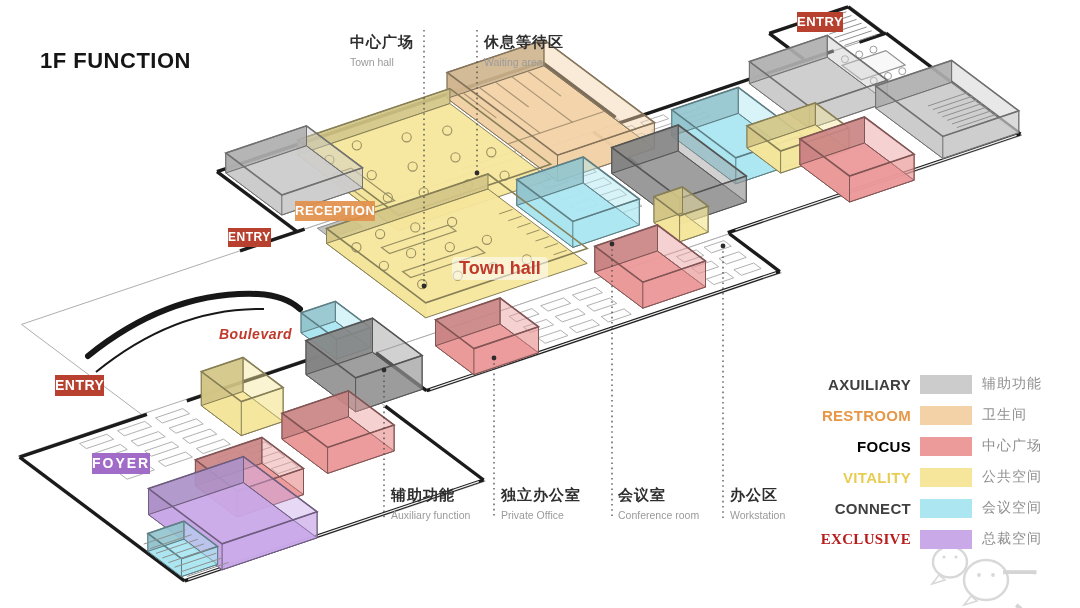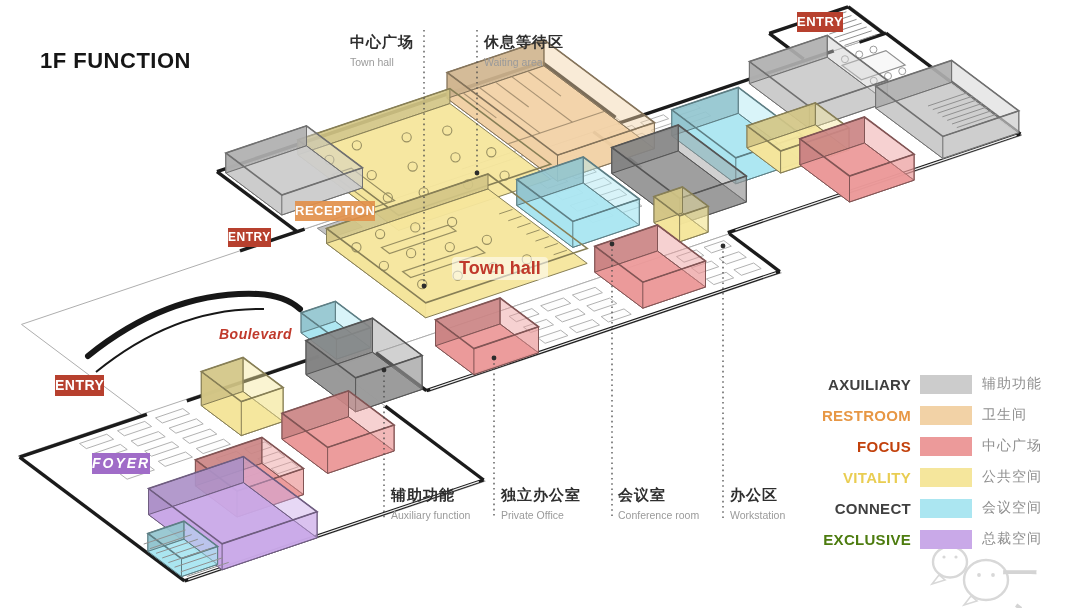--- a/index.html
+++ b/index.html
@@ -358,52 +358,52 @@
   </div>
   <div class="ov callout bl" style="left:730px;top:486px">
     <div class="zh">办公区</div>
     <div class="en">Workstation</div>
   </div>
 
   <div class="ov badge" style="left: 797px; top: 12px; font-size: 13px; background-color: rgb(183, 64, 46);">ENTRY</div>
   <div class="ov badge" style="left: 228px; top: 228px; font-size: 12px; background-color: rgb(183, 64, 46);">ENTRY</div>
   <div class="ov badge" style="left: 55px; top: 375px; font-size: 14px; background-color: rgb(183, 64, 46);">ENTRY</div>
   <div class="ov badge" style="left: 295px; top: 201px; font-size: 13px; opacity: 0.92; background-color: rgb(226, 145, 75);">RECEPTION</div>
-  <div class="ov badge" style="left: 92px; top: 453px; font-size: 14px; letter-spacing: 2px; background-color: rgb(160, 108, 200); font-style: italic;">FOYER</div>
+  <div class="ov badge" style="left: 92px; top: 453px; font-size: 14px; letter-spacing: 2px; background-color: rgb(160, 108, 200);">FOYER</div>
 
   <div class="ov annot townhall" style="left: 452px; top: 257px; color: rgb(192, 57, 43);">Town hall</div>
   <div class="ov annot boulevard" style="left: 219px; top: 326px; color: rgb(192, 57, 43);">Boulevard</div>
 
   <div class="ov legend">
     <div class="lrow">
       <div class="len" style="color: rgb(63, 63, 63);">AXUILIARY</div>
       <div class="lsw" style="background-color: rgb(204, 204, 204);"></div>
       <div class="lzh" style="color: rgb(143, 143, 143);">辅助功能</div>
     </div>
     <div class="lrow">
       <div class="len" style="color: rgb(231, 151, 69);">RESTROOM</div>
       <div class="lsw" style="background-color: rgb(242, 210, 166);"></div>
       <div class="lzh" style="color: rgb(143, 143, 143);">卫生间</div>
     </div>
     <div class="lrow">
-      <div class="len" style="color: #c2410c;">FOCUS</div>
+      <div class="len" style="color: #000000;">FOCUS</div>
       <div class="lsw" style="background-color: rgb(236, 154, 154);"></div>
       <div class="lzh" style="color: rgb(143, 143, 143);">中心广场</div>
     </div>
     <div class="lrow">
       <div class="len" style="color: rgb(233, 205, 82);">VITALITY</div>
       <div class="lsw" style="background-color: rgb(245, 230, 156);"></div>
       <div class="lzh" style="color: rgb(143, 143, 143);">公共空间</div>
     </div>
     <div class="lrow">
       <div class="len" style="color: #404040;">CONNECT</div>
       <div class="lsw" style="background-color: rgb(171, 230, 241);"></div>
       <div class="lzh" style="color: rgb(143, 143, 143);">会议空间</div>
     </div>
     <div class="lrow">
-      <div class="len" style="color: #4d7c0f;">EXCLUSIVE</div>
+      <div class="len" style="color: #b91c1c; font-family: Liberation Serif, serif;">EXCLUSIVE</div>
       <div class="lsw" style="background-color: rgb(201, 169, 232);"></div>
       <div class="lzh" style="color: rgb(143, 143, 143);">总裁空间</div>
     </div>
   </div>
 
   <div class="ov wm" style="color: rgb(212, 212, 212);">一室</div>
 </div>
 
 </body></html>

